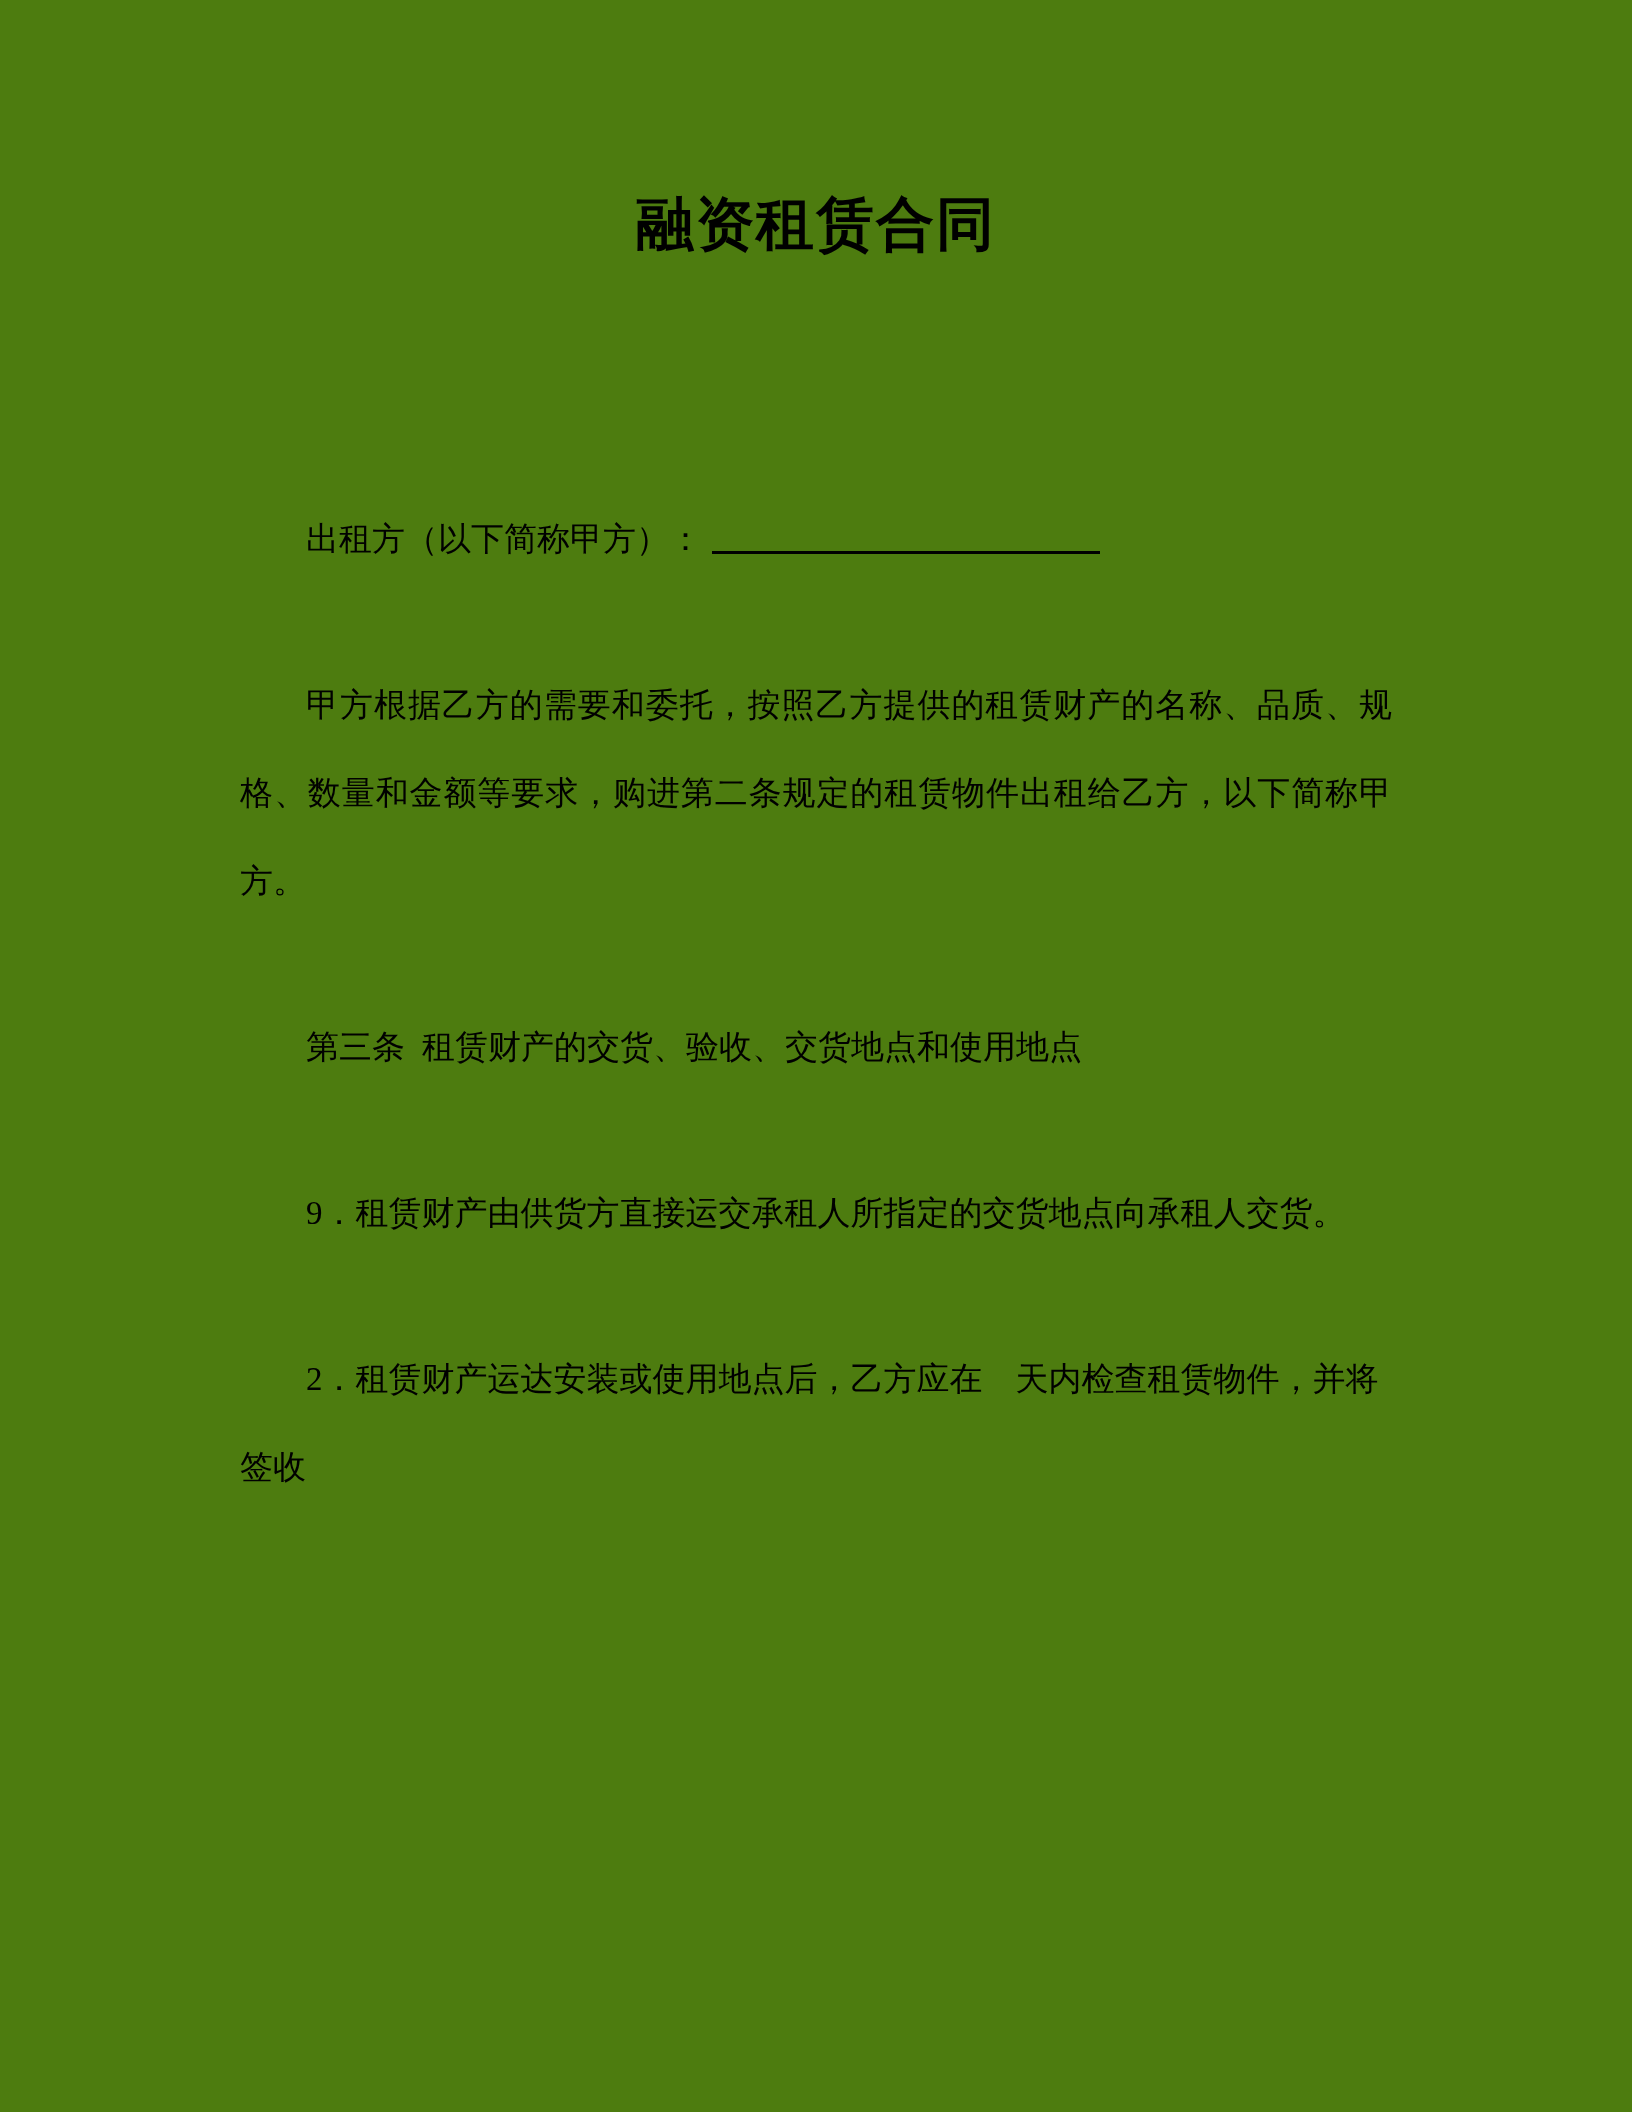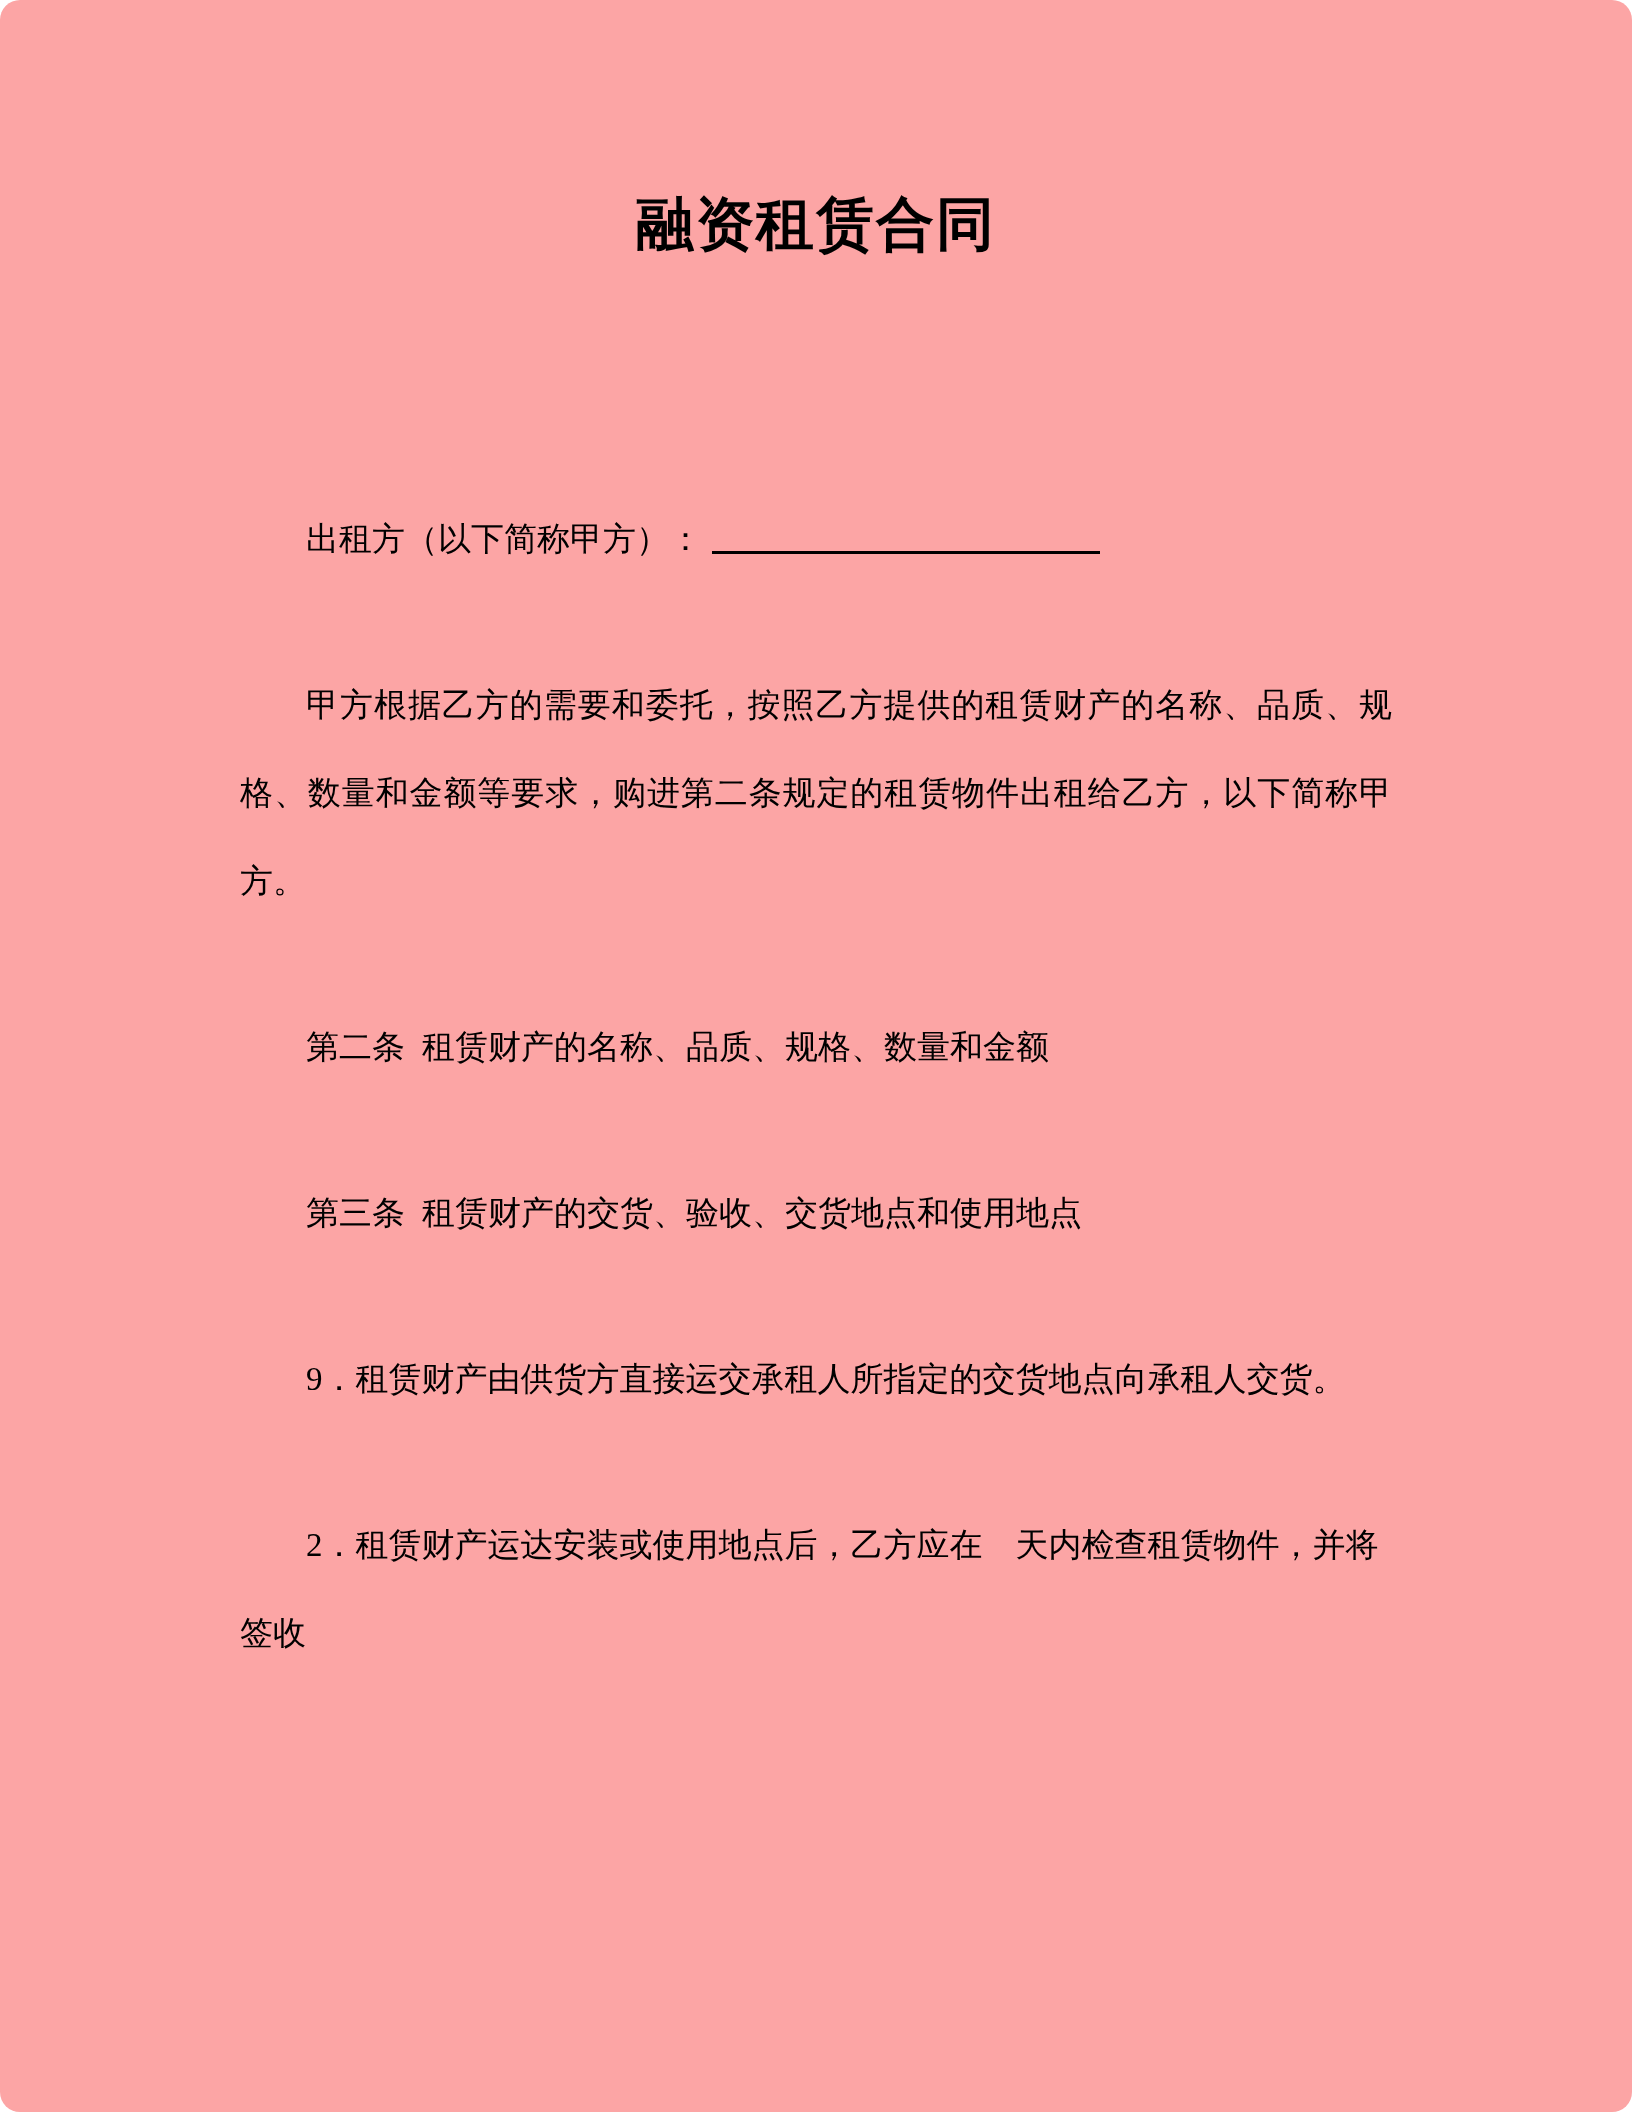--- a/index.html
+++ b/index.html
@@ -1,26 +1,25 @@
 <!DOCTYPE html>
 <html><head>
 <meta charset="utf-8">
 <style>
   html, body { margin: 0; padding: 0; background: #ffffff; }
   .page {
     position: relative;
     width: 1632px;
     height: 2112px;
     box-sizing: border-box;
-    background: #fca5a5;
+    background: #4d7c0f;
     color: #000000;
     font-family: "Liberation Serif", "DejaVu Serif", serif;
     padding: 190px 240px 0 240px;
     overflow: hidden;
-    border-radius: 20px;
   }
   .doc-title {
     margin: 0;
     font-size: 58px;
     font-weight: 700;
     line-height: 70px;
     text-align: center;
     letter-spacing: 2px;
   }
   p { margin: 0; }
@@ -50,21 +49,20 @@
   <h1 class="doc-title">融资租赁合同</h1>
 
   <div class="party-block">
     <p class="line"><span class="indent-space" style="margin-left:66px;">出租方（以下简称甲方）：</span><span class="blank"></span></p>
   </div>
 
 
 
   <p class="line block indent justify">甲方根据乙方的需要和委托，按照乙方提供的租赁财产的名称、品质、规格、数量和金额等要求，购进第二条规定的租赁物件出租给乙方，以下简称甲方。</p>
 
-  <p class="line block indent"><span class="clause-no">第二条</span><span>租赁财产的名称、品质、规格、数量和金额</span></p>
 
   <p class="line block indent"><span class="clause-no">第三条</span><span>租赁财产的交货、验收、交货地点和使用地点</span></p>
 
   <p class="line block indent">9．租赁财产由供货方直接运交承租人所指定的交货地点向承租人交货。</p>
 
   <p class="line block indent">2．租赁财产运达安装或使用地点后，乙方应在　天内检查租赁物件，并将签收</p>
 
 </div>
 
 </body></html>

